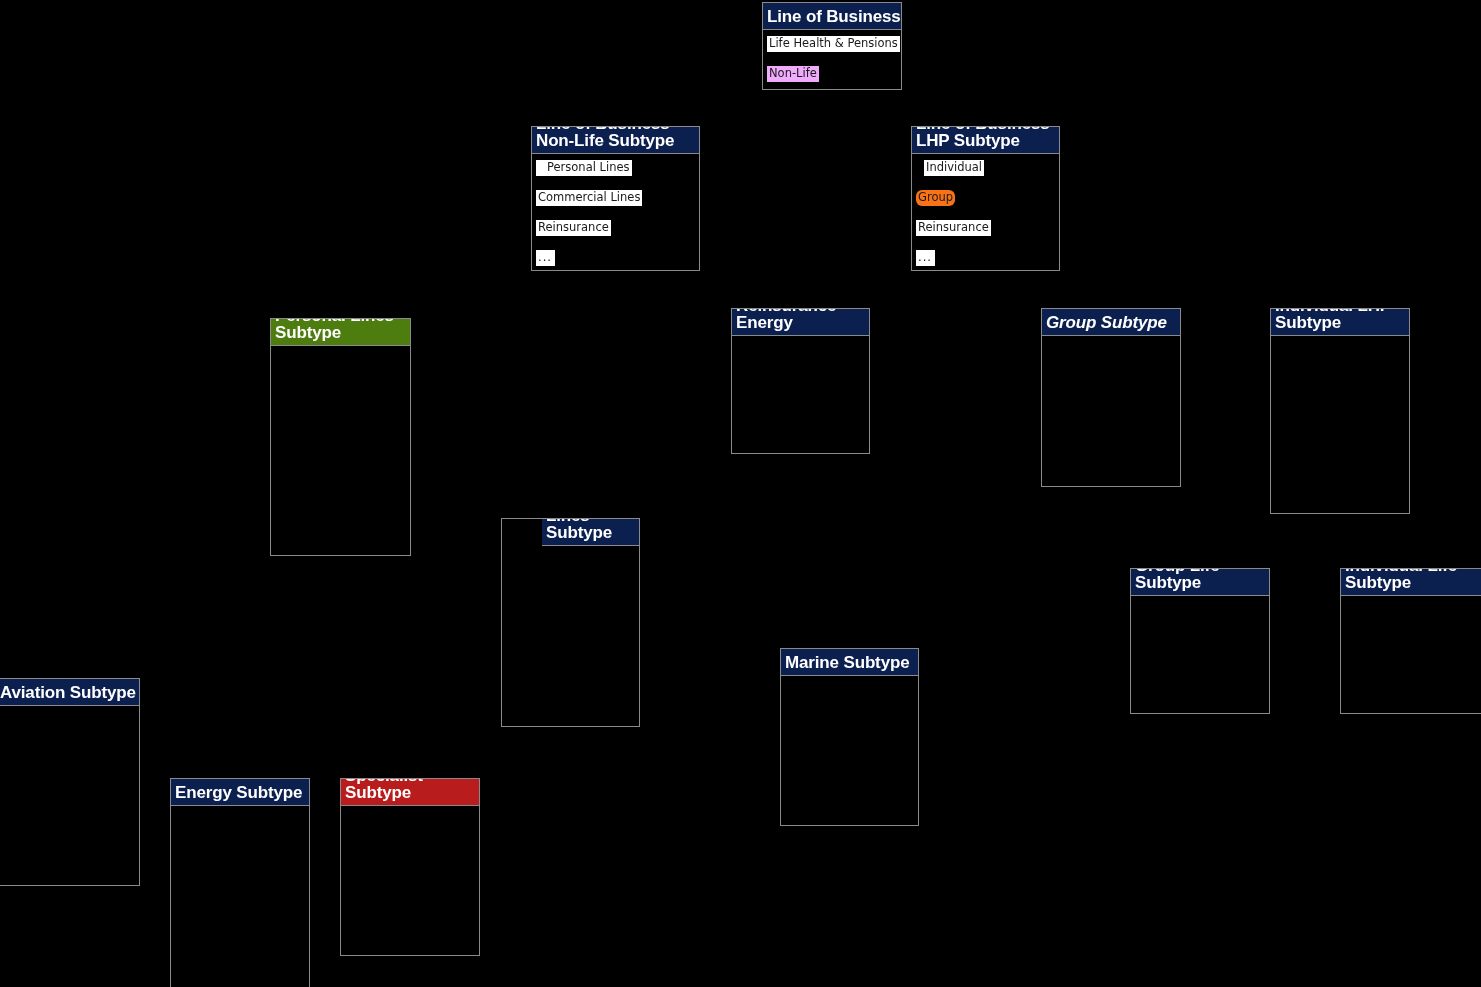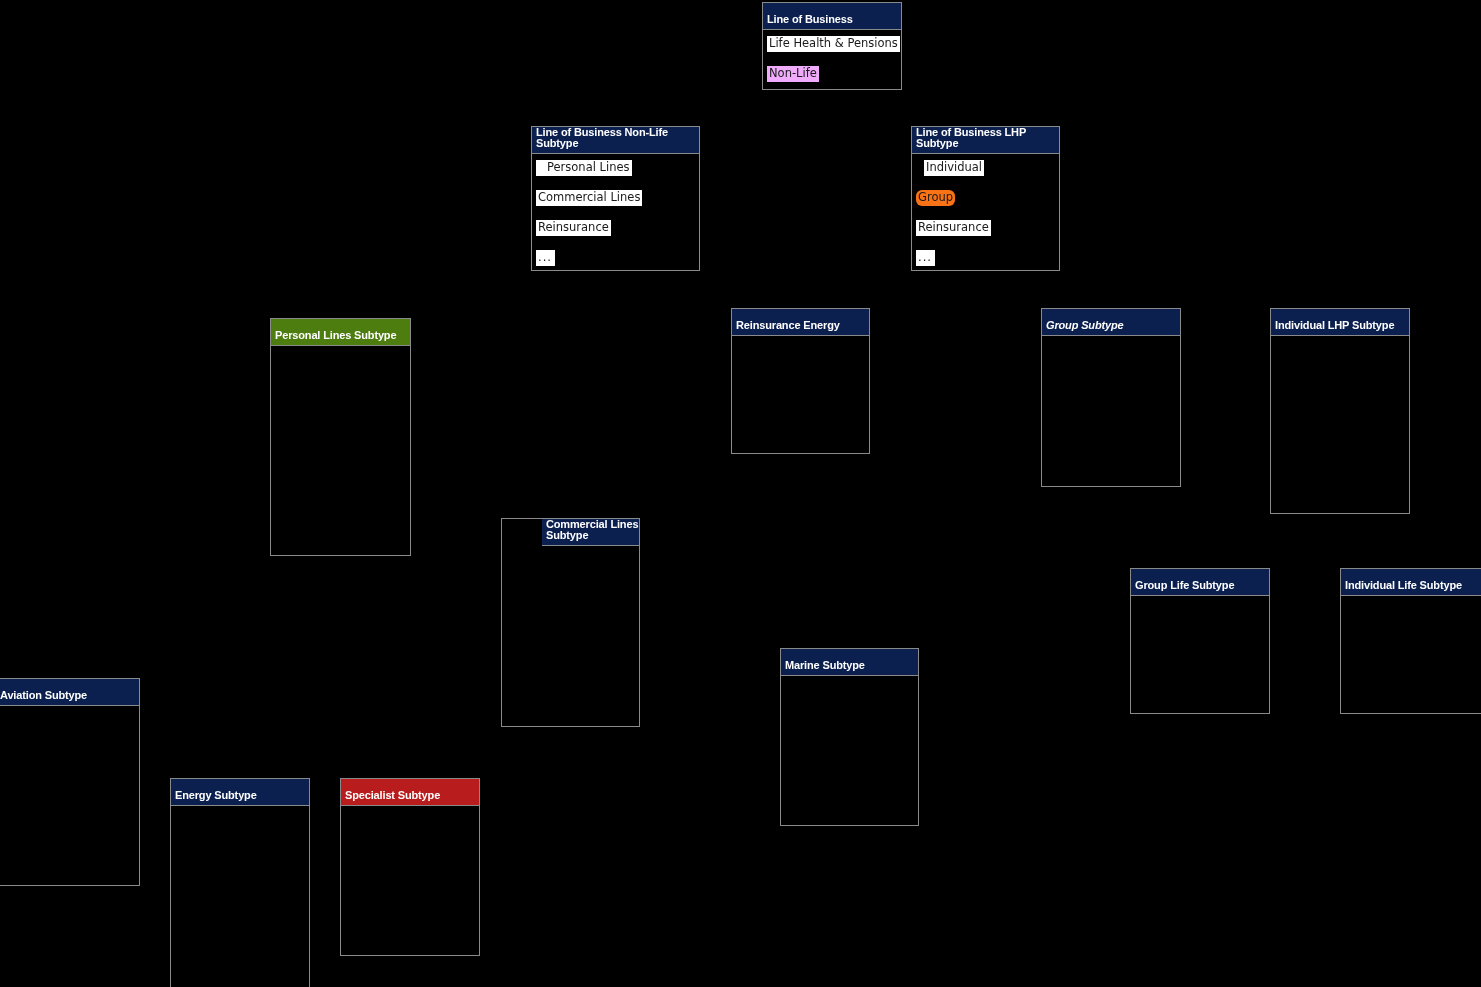--- a/index.html
+++ b/index.html
@@ -19,21 +19,21 @@
     position: absolute;
     box-sizing: border-box;
     background: #000000;
     border: 1px solid #8a8a8a;
     overflow: hidden;
   }
   .node-header {
     box-sizing: border-box;
     background: #0c2050;
     color: #ffffff;
-    font-size: 11px;
+    font-size: 17px;
     font-weight: bold;
     letter-spacing: -0.15px;
     line-height: 1;
     padding: 0 0 0 4px;
     height: 27px;
     display: flex;
     align-items: flex-end;
     border-bottom: 1px solid #8a8a8a;
   }
   .node-header span { display: block; padding-bottom: 4px; }

